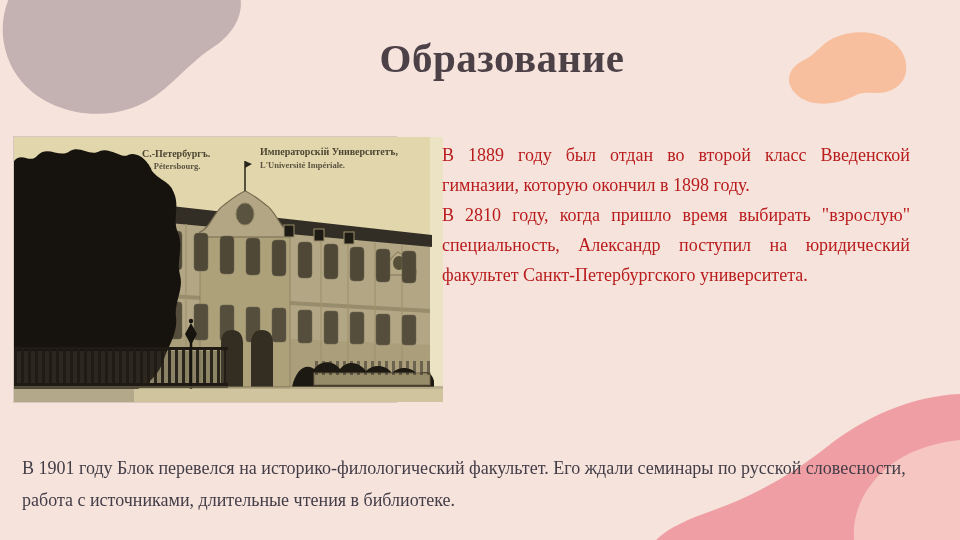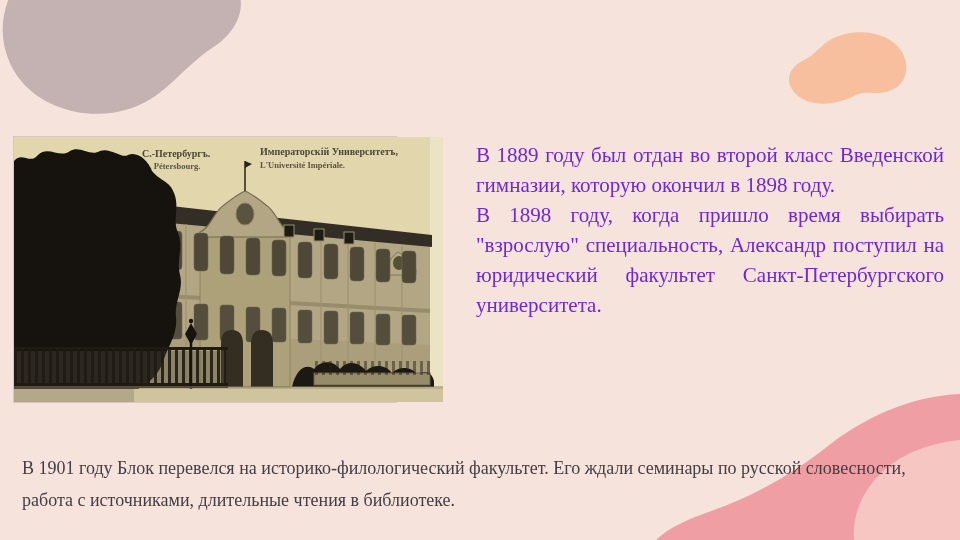--- a/index.html
+++ b/index.html
@@ -24,22 +24,22 @@
     box-shadow:0 0 0 1px rgba(90,70,50,.18);
   }
   .photo-frame svg{display:block;}
   .postcard-label{font-family:"Liberation Serif","DejaVu Serif",serif;}
   .caption{
     position:absolute;left:14px;top:406px;width:429px;
     text-align:center;font-size:19px;font-weight:bold;color:#57494c;
     white-space:pre-wrap;word-spacing:6px;
   }
   .body-text{
-    position:absolute;left:476px;top:140px;width:468px;
-    font-size:21px;line-height:30px;color:#6d28d9;
+    position:absolute;left:442px;top:140px;width:468px;
+    font-size:18px;line-height:30px;color:#b91c1c;
     text-align:justify;
   }
   .body-text p{margin:0;text-align:justify;text-align-last:left;}
   .footer-text{
     position:absolute;left:22px;top:452px;width:922px;
     font-size:18px;line-height:32px;color:#433d47;
   }
 </style>
 </head>
 <body>
@@ -52,20 +52,21 @@
 
   <svg class="blob blob-salmon" width="140" height="88" viewBox="0 0 140 88">
     <path d="M52,14 C78,0 112,6 124,26 C134,44 126,62 108,66 C96,69 88,64 76,70 C58,79 32,82 18,68 C6,56 10,42 26,34 C38,28 42,20 52,14 Z" fill="#f8bf9e"></path>
   </svg>
 
   <svg class="blob blob-pink" width="304" height="152" viewBox="0 0 304 152">
     <path d="M304,6 C254,8 208,30 172,58 C138,85 98,108 58,122 C32,131 12,140 0,152 L304,152 Z" fill="#ef9fa3"></path>
     <path d="M304,52 C268,56 242,68 224,86 C206,104 196,128 198,152 L304,152 Z" fill="#f6c6c2"></path>
   </svg>
 
+  <h1 class="title">Образование</h1>
 
   <figure class="photo-frame" style="margin:0">
     <svg width="429" height="265" viewBox="0 0 429 265">
       <defs>
         <pattern id="fence" width="7" height="40" patternUnits="userSpaceOnUse">
           <rect x="0" y="0" width="3" height="40" fill="#1f1b14"></rect>
         </pattern>
       </defs>
 
       <rect x="0" y="0" width="429" height="265" fill="#e2d6ad"></rect>
@@ -165,18 +166,18 @@
 
       <rect x="0" y="252" width="429" height="13" fill="#cfc49e"></rect>
       <rect x="0" y="252" width="120" height="13" fill="#b3a98a"></rect>
       <rect x="0" y="249" width="429" height="3" fill="#8a8060" opacity=".5"></rect>
     </svg>
   </figure>
 
 
   <div class="body-text">
     <p>В 1889 году был отдан во второй класс Введенской гимназии, которую окончил в 1898 году.</p>
-    <p>В 1898 году, когда пришло время выбирать "взрослую" специальность, Александр поступил на юридический факультет Санкт-Петербургского университета.</p>
+    <p>В 2810 году, когда пришло время выбирать "взрослую" специальность, Александр поступил на юридический факультет Санкт-Петербургского университета.</p>
   </div>
 
   <div class="footer-text">В 1901 году Блок перевелся на историко-филологический факультет. Его ждали семинары по русской словесности, работа с источниками, длительные чтения в библиотеке.</div>
 
 </div>
 
 </body></html>

